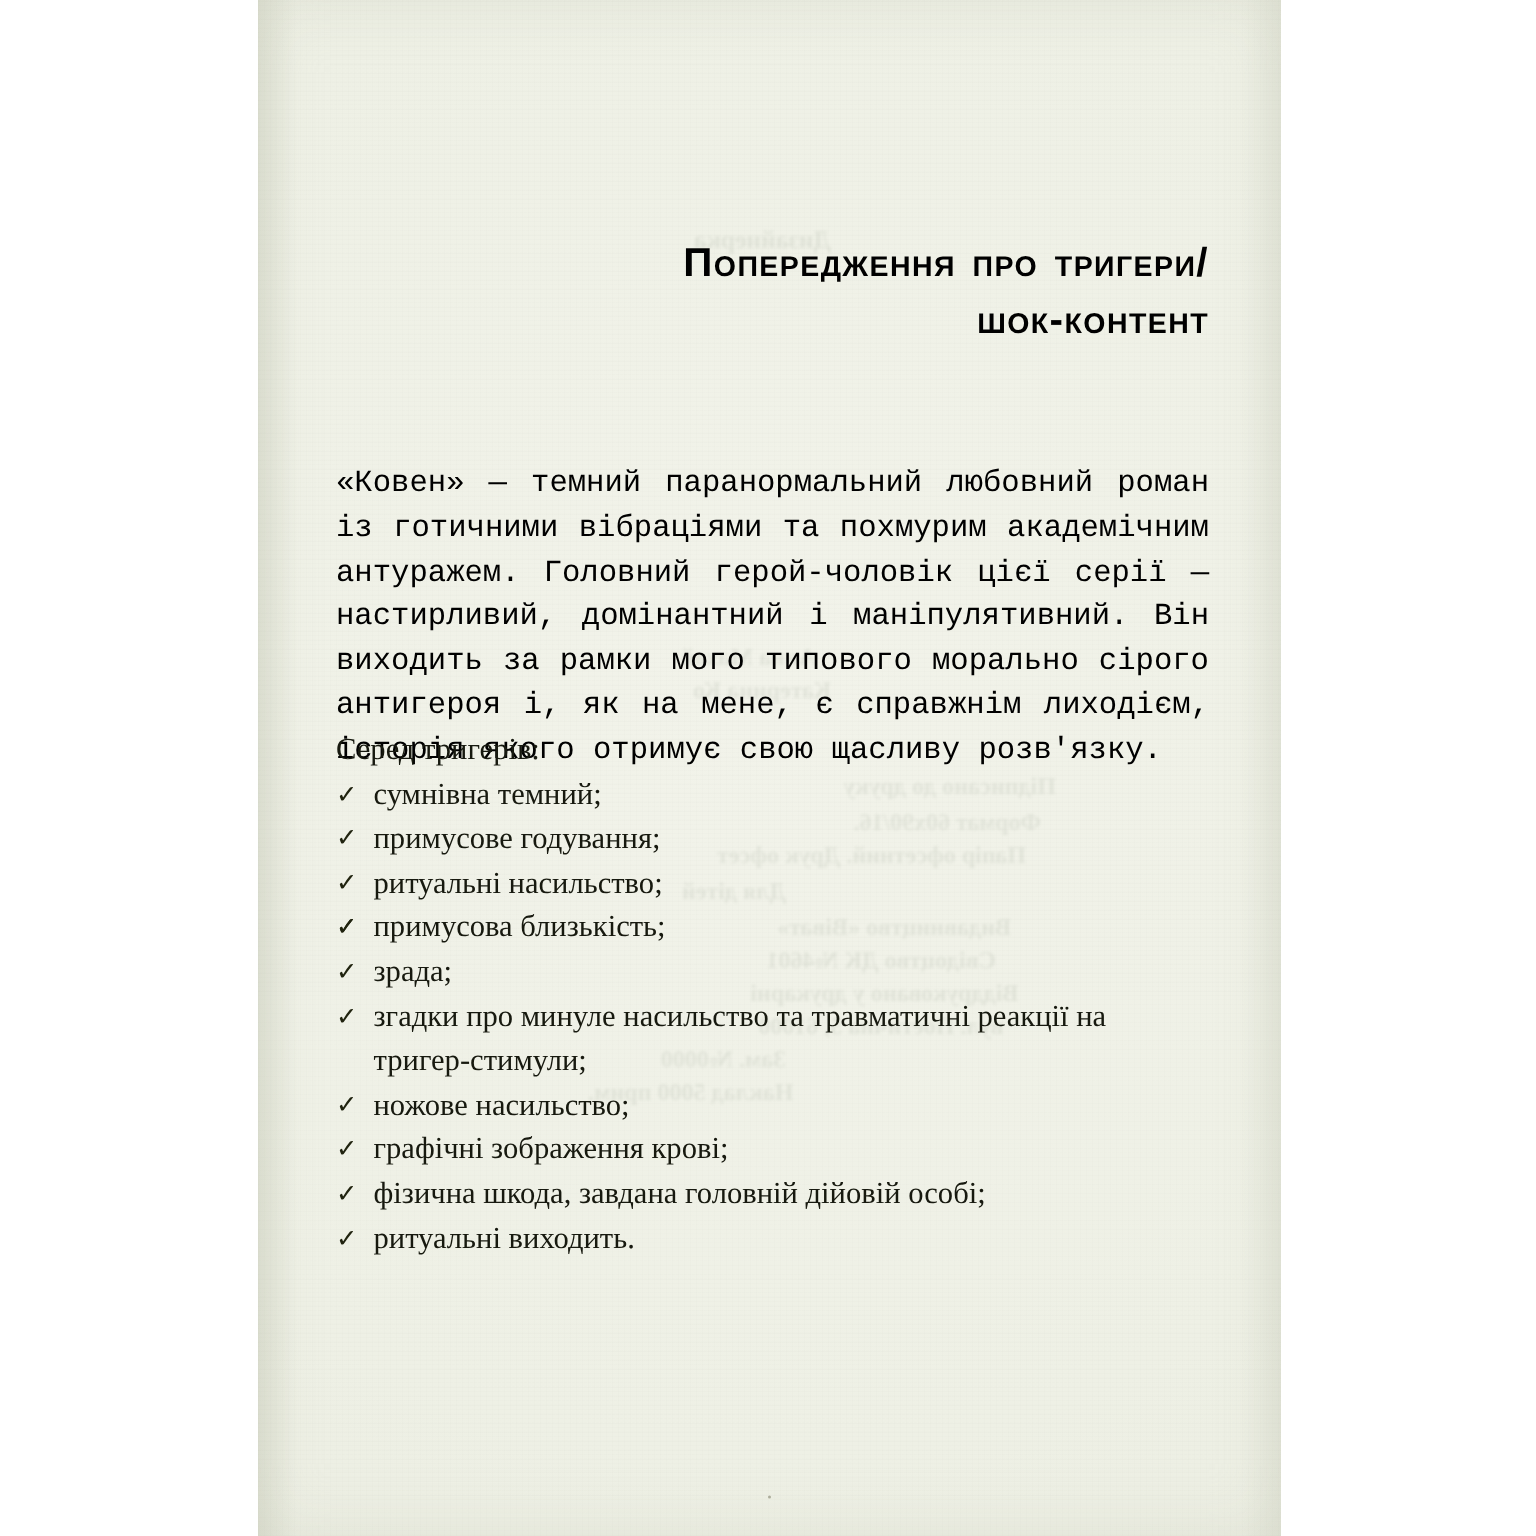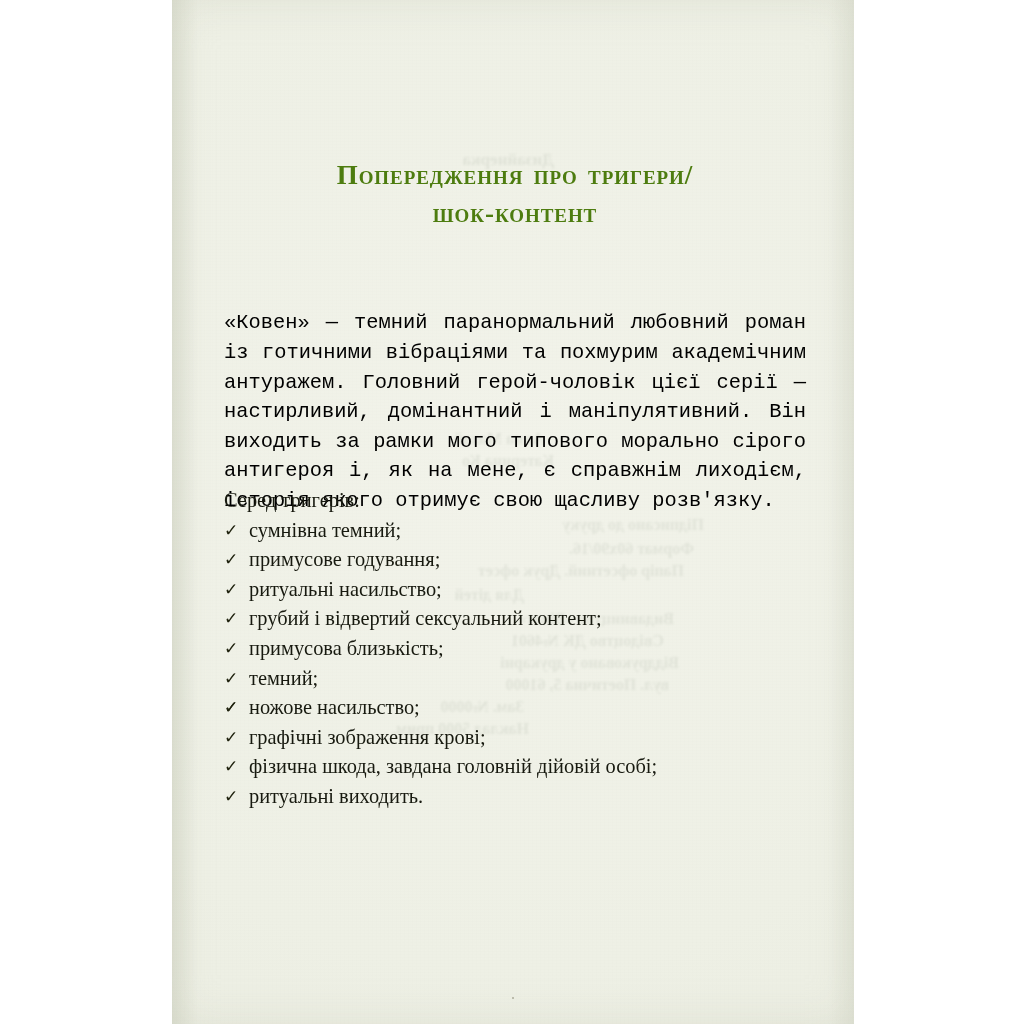--- a/index.html
+++ b/index.html
@@ -89,25 +89,25 @@
     top: 0;
     width: 582px;
     height: 1024px;
   }
 
   #doc-title {
     position: absolute;
     top: 138px;
     left: 0;
     width: 582px;
-    text-align: center;
-    color: #4d7c0f;
+    text-align: right;
+    color: #000000;
     line-height: 1.42;
     font-size: 27px;
-    font-family: Liberation Serif, serif;
+    font-family: Liberation Sans, sans-serif;
     font-variant: small-caps;
     letter-spacing: 0.035em;
     word-spacing: 0.10em;
   }
 
   #body-paragraph {
     position: absolute;
     top: 288px;
     left: 0;
     width: 582px;
@@ -198,24 +198,24 @@
     </h1>
 
     <p id="body-paragraph">«Ковен» — темний паранормальний любовний роман із готичними вібраціями та похмурим академічним антуражем. Головний герой-чоловік цієї серії — настирливий, домінантний і маніпулятивний. Він виходить за рамки мого типового морально сірого антигероя і, як на мене, є справжнім лиходієм, історія якого отримує свою щасливу розв'язку.</p>
 
     <div id="trigger-section">
       <p id="trigger-intro">Серед тригерів:</p>
       <ul id="trigger-list">
           <li><span class="check">✓</span><span>сумнівна темний;</span></li>
           <li><span class="check">✓</span><span>примусове годування;</span></li>
           <li><span class="check">✓</span><span>ритуальні насильство;</span></li>
-          <li><span class="check">✓</span><span>грубий і відвертий сексуальний контент;</span></li>
+          <li><span class="check">✓</span></li>
           <li><span class="check">✓</span><span>примусова близькість;</span></li>
-          <li><span class="check">✓</span><span>темний;</span></li>
-          <li><span class="check">✓</span></li>
+          <li><span class="check">✓</span><span>зрада;</span></li>
+          <li><span class="check">✓</span><span>згадки про минуле насильство та травматичні реакції на тригер-стимули;</span></li>
           <li><span class="check">✓</span><span>ножове насильство;</span></li>
           <li><span class="check">✓</span><span>графічні зображення крові;</span></li>
           <li><span class="check">✓</span><span>фізична шкода, завдана головній дійовій особі;</span></li>
           <li><span class="check">✓</span><span>ритуальні виходить.</span></li>
         </ul>
     </div>
 
   </div>
 
   <div class="speck" style="left:512px; top:997px;"></div>

